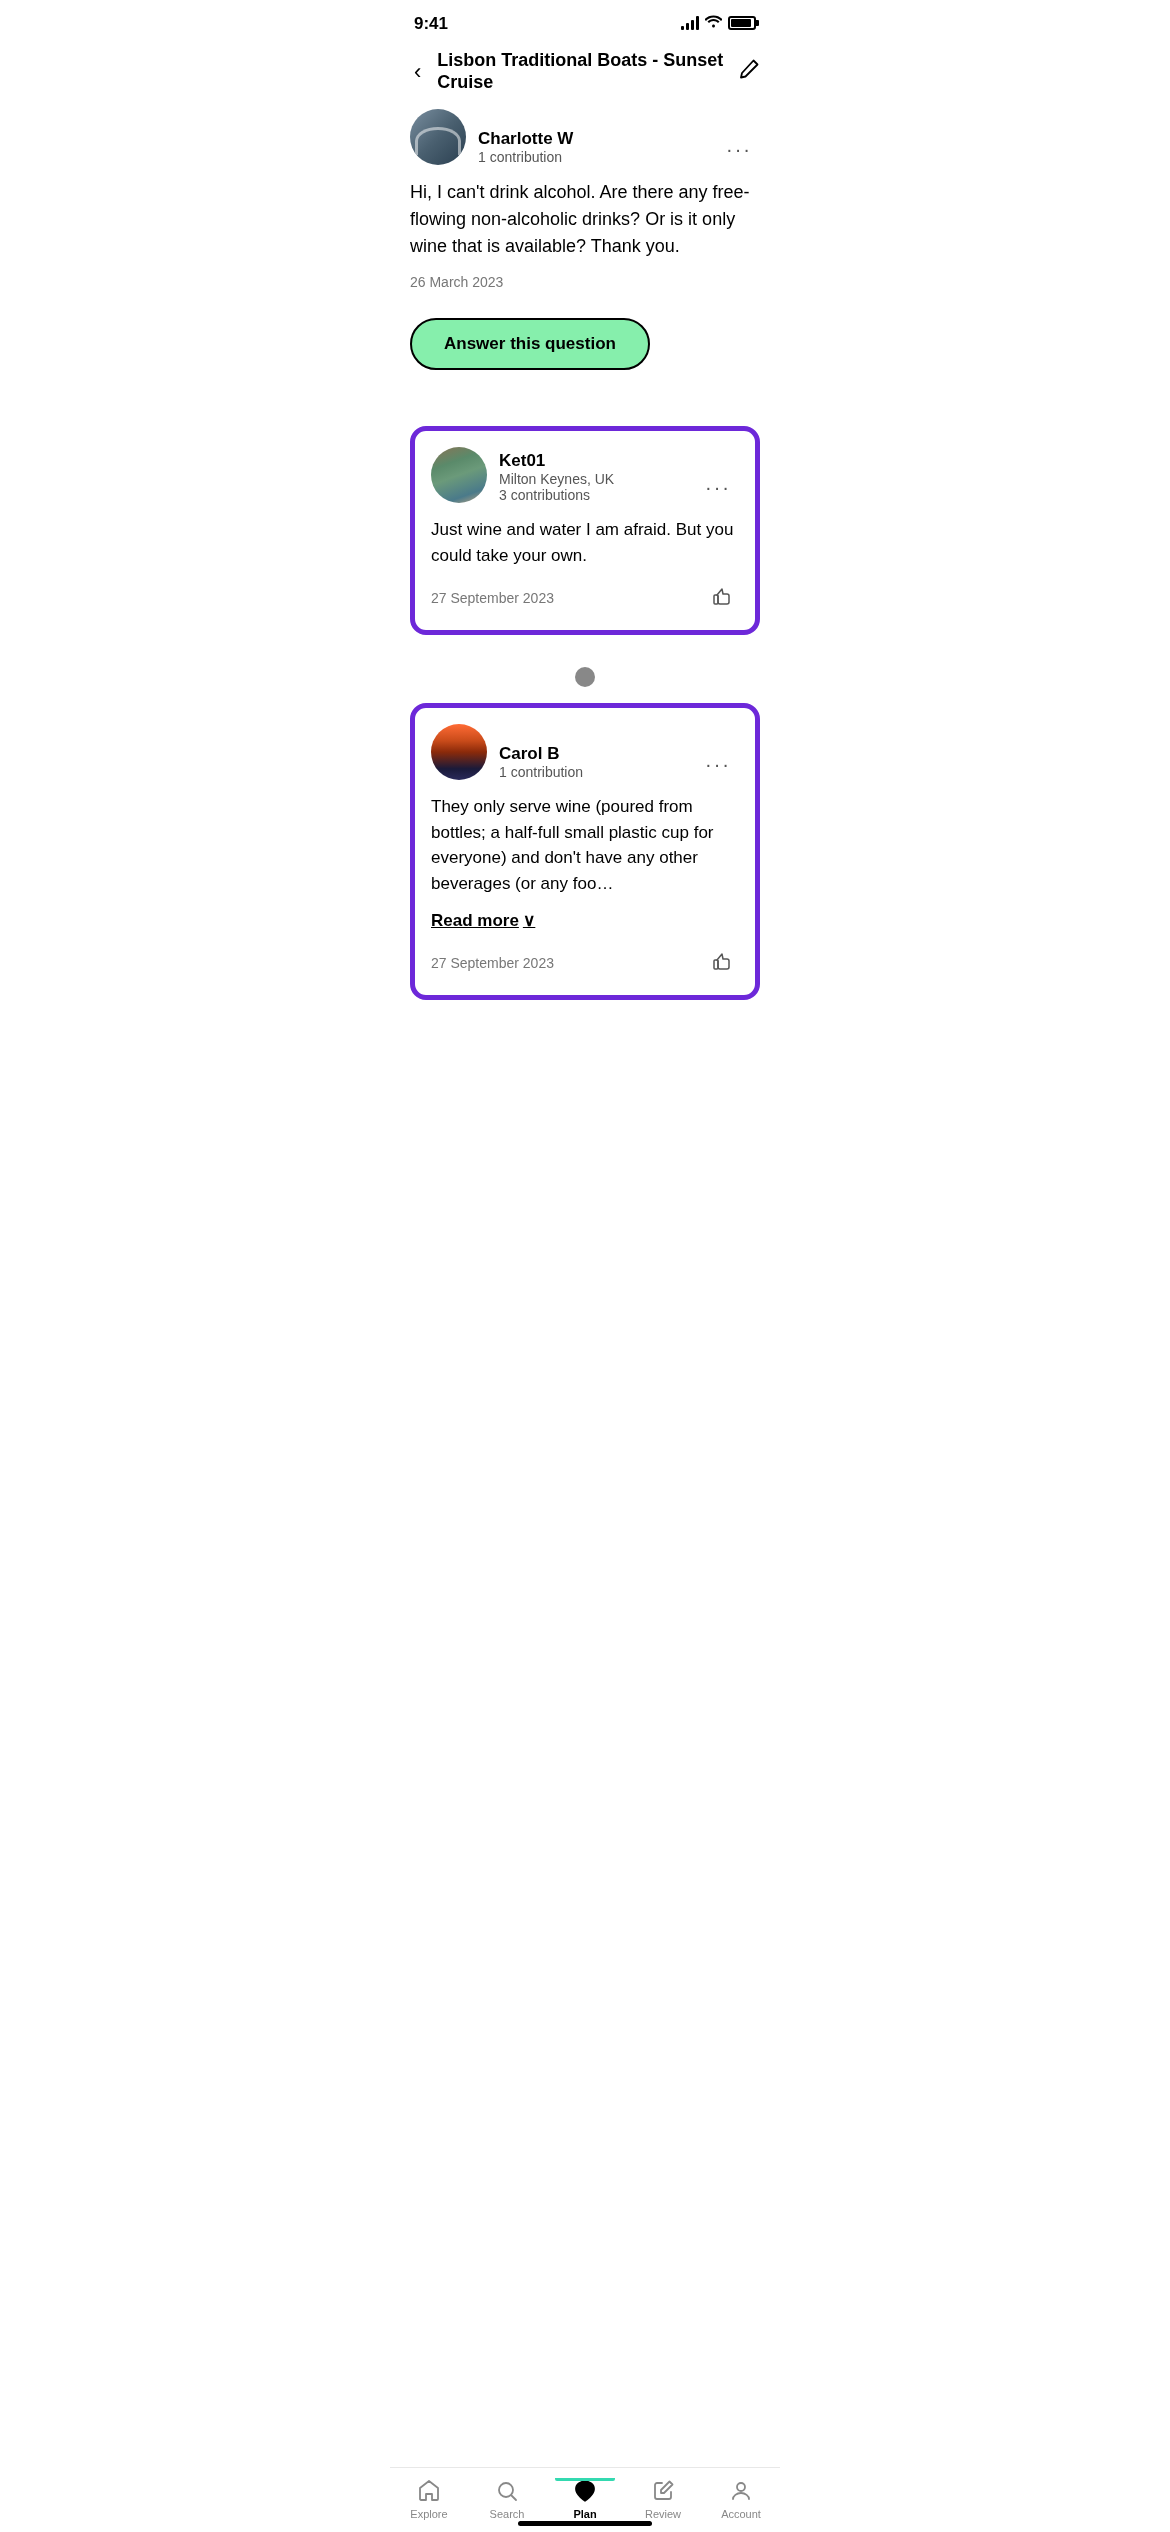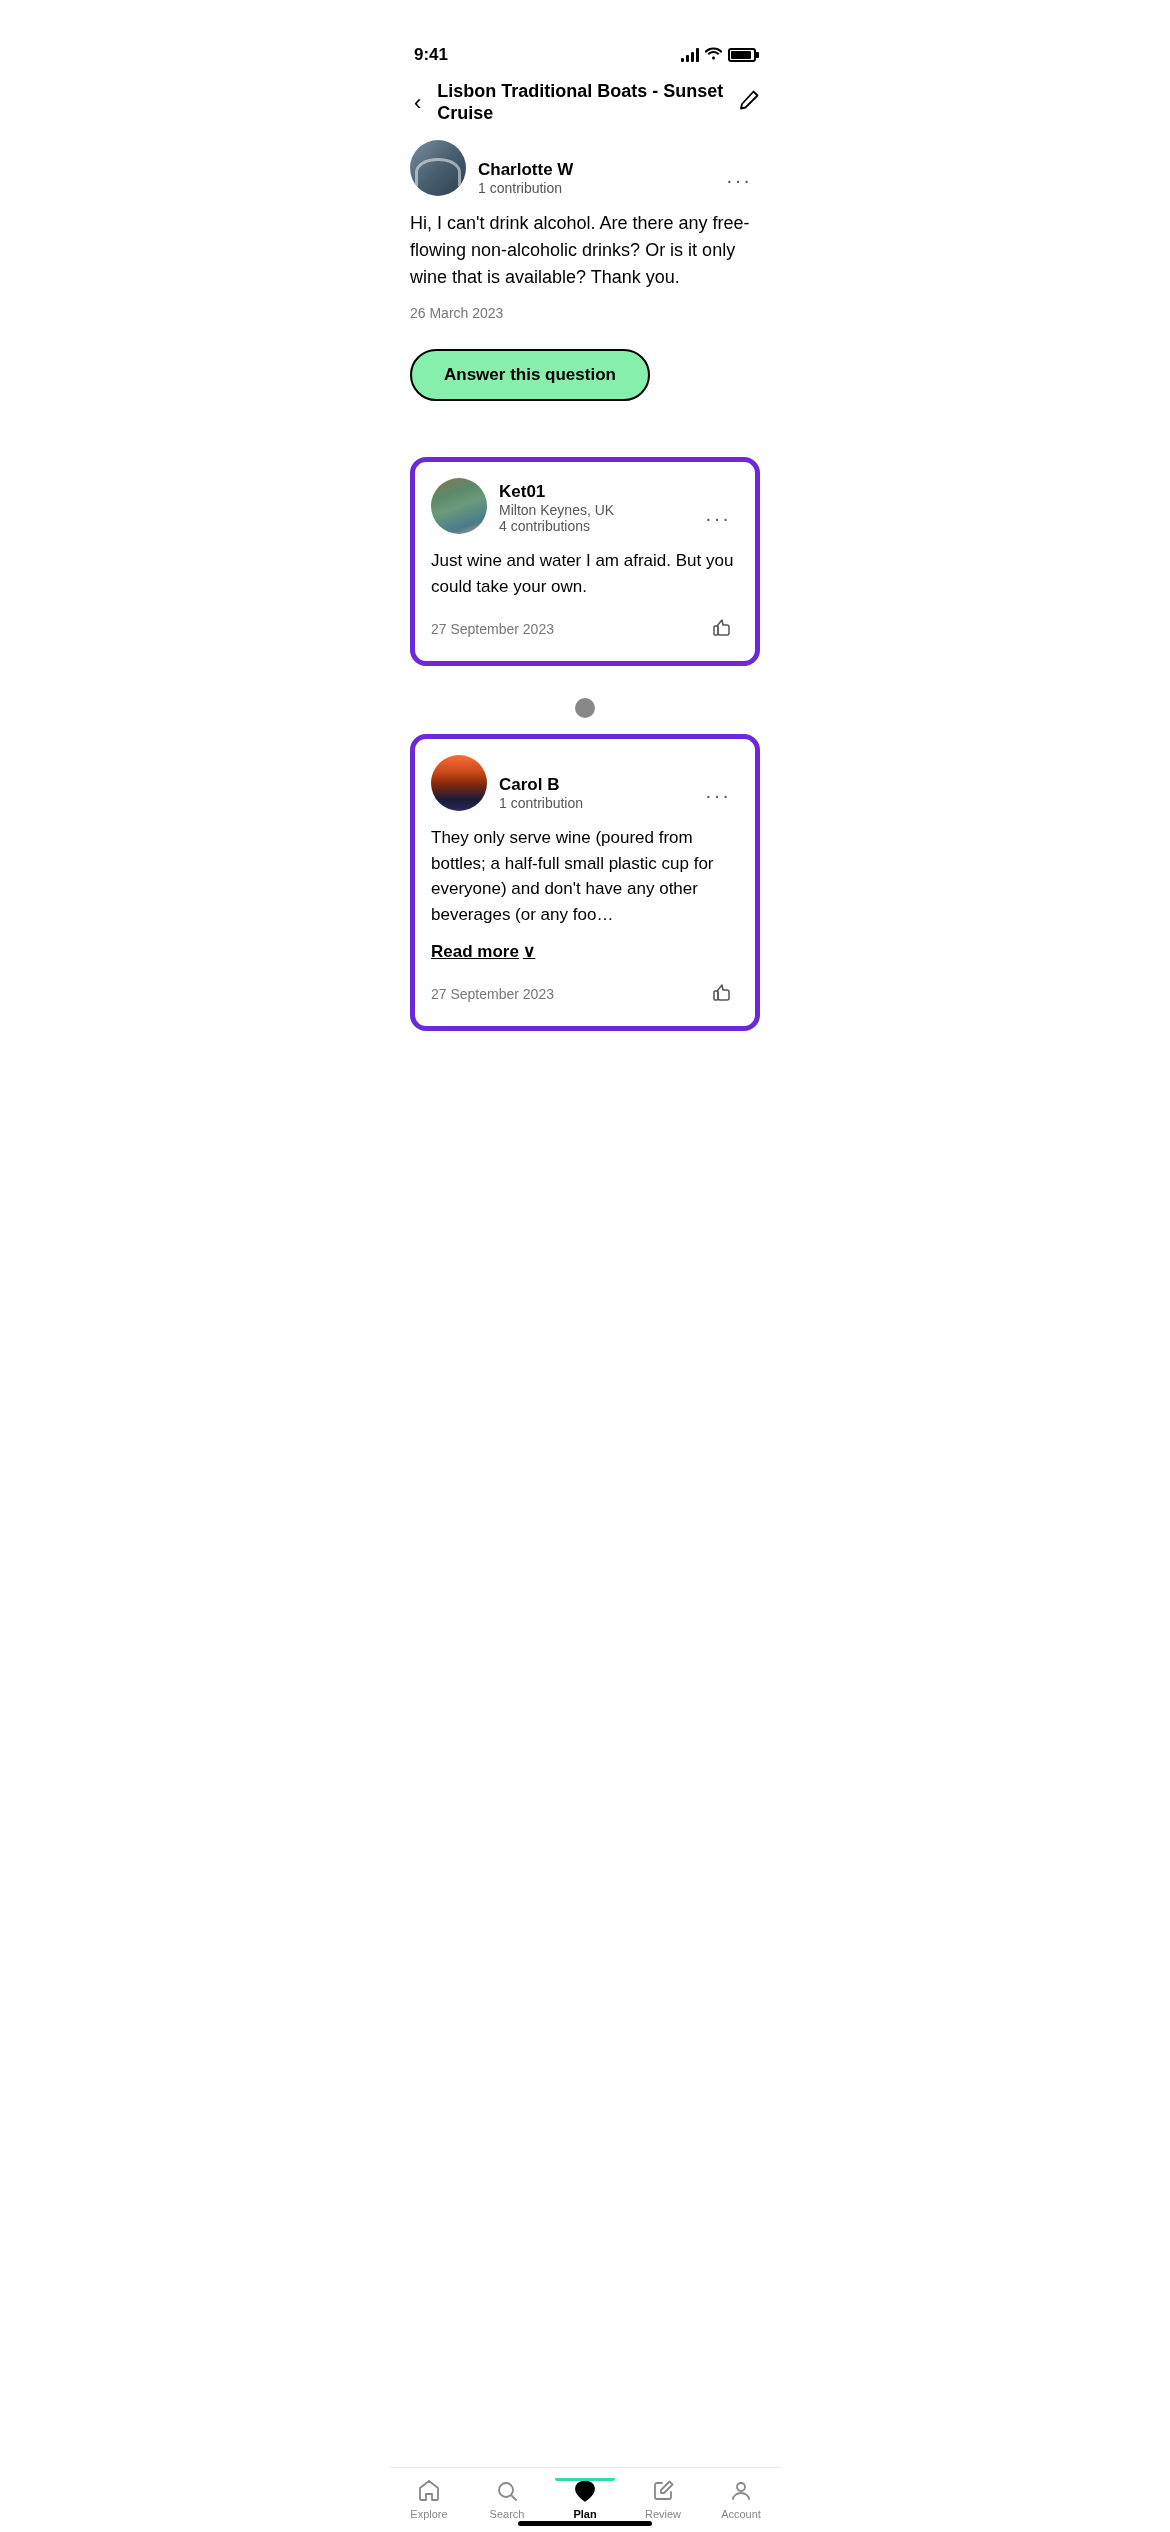--- a/index.html
+++ b/index.html
@@ -12,23 +12,22 @@
       margin: 0 auto;
       min-height: 844px;
       position: relative;
       overflow-x: hidden;
     }
 
     
     .status-bar {
       display: flex;
       justify-content: space-between;
-      align-items: center;
+      align-items: flex-start;
       padding: 14px 24px 8px;
-      margin-top: 31px;
     }
     .status-time {
       font-size: 17px;
       font-weight: 600;
       color: #000;
     }
     .status-icons {
       display: flex;
       align-items: center;
       gap: 6px;
@@ -387,21 +386,21 @@
   </div>
 
   <div class="answer-card">
     <div class="user-row">
       <div class="avatar">
         <div class="avatar-ket01"></div>
       </div>
       <div class="user-info">
         <div class="user-name">Ket01</div>
         <div class="user-contributions">Milton Keynes, UK</div>
-        <div class="user-contributions">4 contributions</div>
+        <div class="user-contributions">3 contributions</div>
       </div>
       <span class="more-options">···</span>
     </div>
     <p class="answer-text">Just wine and water I am afraid. But you could take your own.</p>
     <div class="answer-footer">
       <span class="answer-date">27 September 2023</span>
       <span class="like-btn">
         <svg width="26" height="26" viewBox="0 0 26 26" fill="none">
           <path d="M4 13L9 7L10 12H14C15.1 12 16 12.9 16 14V20C16 21.1 15.1 22 14 22H7C5.9 22 5 21.1 5 20V14L4 13Z" stroke="#555" stroke-width="1.5" stroke-linejoin="round"></path>
           <rect x="1" y="13" width="4" height="9" rx="1" stroke="#555" stroke-width="1.5"></rect>

